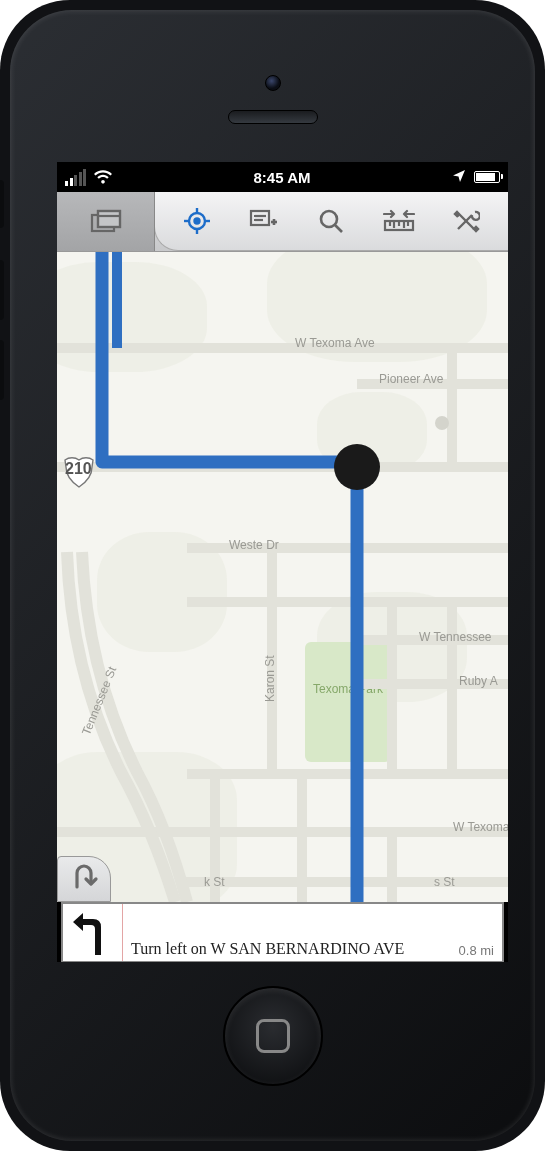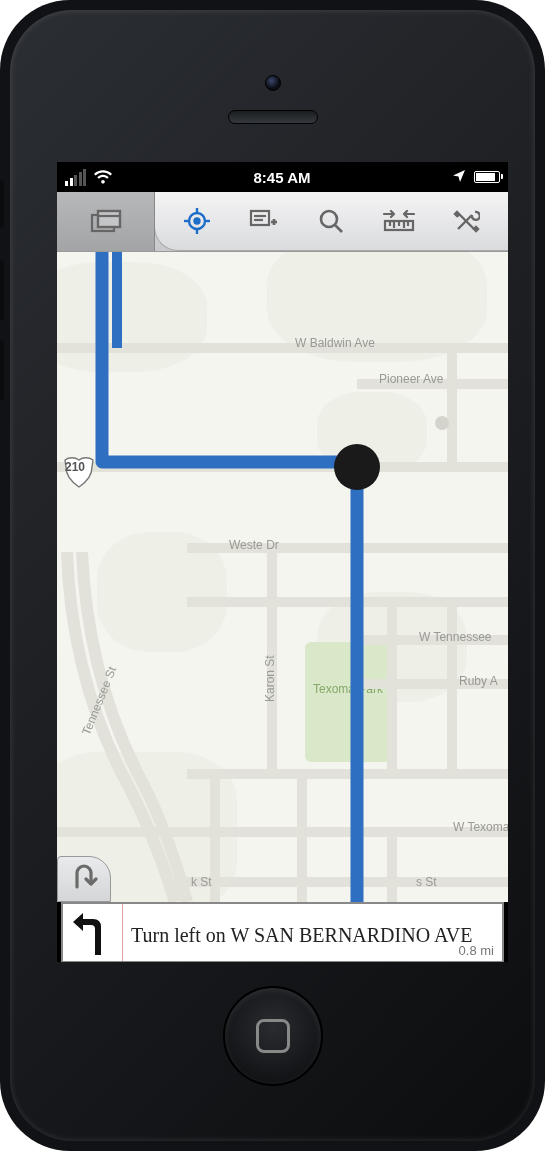--- a/index.html
+++ b/index.html
@@ -172,22 +172,22 @@
   border-bottom:1px solid #888;
   margin: 0 4px 4px 4px;
   display:flex;
   position: relative;
 }
 .dir-icon {
   width:60px; display:flex; align-items:center; justify-content:center;
   border-right: 1px solid #e3a5a5;
 }
 .dir-text {
-  flex:1; padding:20px 8px; font-family: Georgia, "Times New Roman", serif;
-  font-size:20px; line-height:1.15; color:#222;
+  flex:1; padding:8px 8px; font-family: Georgia, "Times New Roman", serif;
+  font-size:16px; line-height:1.15; color:#222;margin-top:28px;
 }
 .dir-dist {
   position:absolute; right:8px; bottom:3px; font-size:13px; color:#777;
   font-family: Helvetica, Arial, sans-serif;
 }
 </style>
 </head>
 <body>
 
 <div class="phone-frame">
@@ -326,34 +326,34 @@
           <path d="M10 300 Q14 420 64 520 Q96 578 118 650" stroke="#e2e2da" stroke-width="12" fill="none"></path>
 
           <path d="M45 0 L45 210 L300 210 L300 650" stroke="#2f6fc1" stroke-width="13" fill="none" stroke-linejoin="round" stroke-linecap="round"></path>
           <path d="M60 0 L60 96" stroke="#2f6fc1" stroke-width="10" fill="none"></path>
 
           <g transform="translate(8,205)">
             <path d="M0 3 C4 0 10 0 14 3 C18 0 24 0 28 3 L27 10 C27 20 20 26 14 30 C8 26 1 20 1 10 Z" fill="#fff" stroke="#777" stroke-width="1.4"></path>
           </g>
         </svg>
 
-        <span class="map-label" style="left:8px;top:208px;font-size:12px;color:#555;font-weight:600">210</span>
+        <span class="map-label" style="left:8px;top:208px;font-size:16px;color:#555;font-weight:600">210</span>
 
         <div class="gps-dot" style="left:300px;top:215px"></div>
 
-        <div class="map-label" style="left:238px;top:84px">W Baldwin Ave</div>
+        <div class="map-label" style="left:238px;top:84px">W Texoma Ave</div>
         <div class="map-label" style="left:322px;top:120px">Pioneer Ave</div>
         <div class="map-label" style="left:172px;top:286px">Weste Dr</div>
         <div class="map-label" style="left:362px;top:378px">W Tennessee</div>
         <div class="map-label" style="left:402px;top:422px">Ruby A</div>
         <div class="map-label" style="left:396px;top:568px">W Texoma</div>
         <div class="map-label" style="left:206px;top:450px;transform:rotate(-90deg);transform-origin:left top">Karon St</div>
         <div class="map-label" style="left:22px;top:480px;transform:rotate(-68deg);transform-origin:left top">Tennessee St</div>
-        <div class="map-label" style="left:134px;top:623px">k St</div>
-        <div class="map-label" style="left:359px;top:623px">s St</div>
+        <div class="map-label" style="left:147px;top:623px">k St</div>
+        <div class="map-label" style="left:377px;top:623px">s St</div>
 
         <div style="position:absolute;left:378px;top:164px;width:14px;height:14px;border-radius:50%;background:#d4d4cc"></div>
 
         <div class="uturn-tab">
           <span>
             <svg width="32" height="28" viewBox="0 0 32 28" fill="none" stroke="#6a6a6a" stroke-width="3.2" stroke-linecap="round" stroke-linejoin="round">
               <path d="M9 24 L9 10 a7 7 0 0 1 14 0 L23 20"></path>
               <path d="M18 16 L23 21 L28 16"></path>
             </svg>
           </span>

